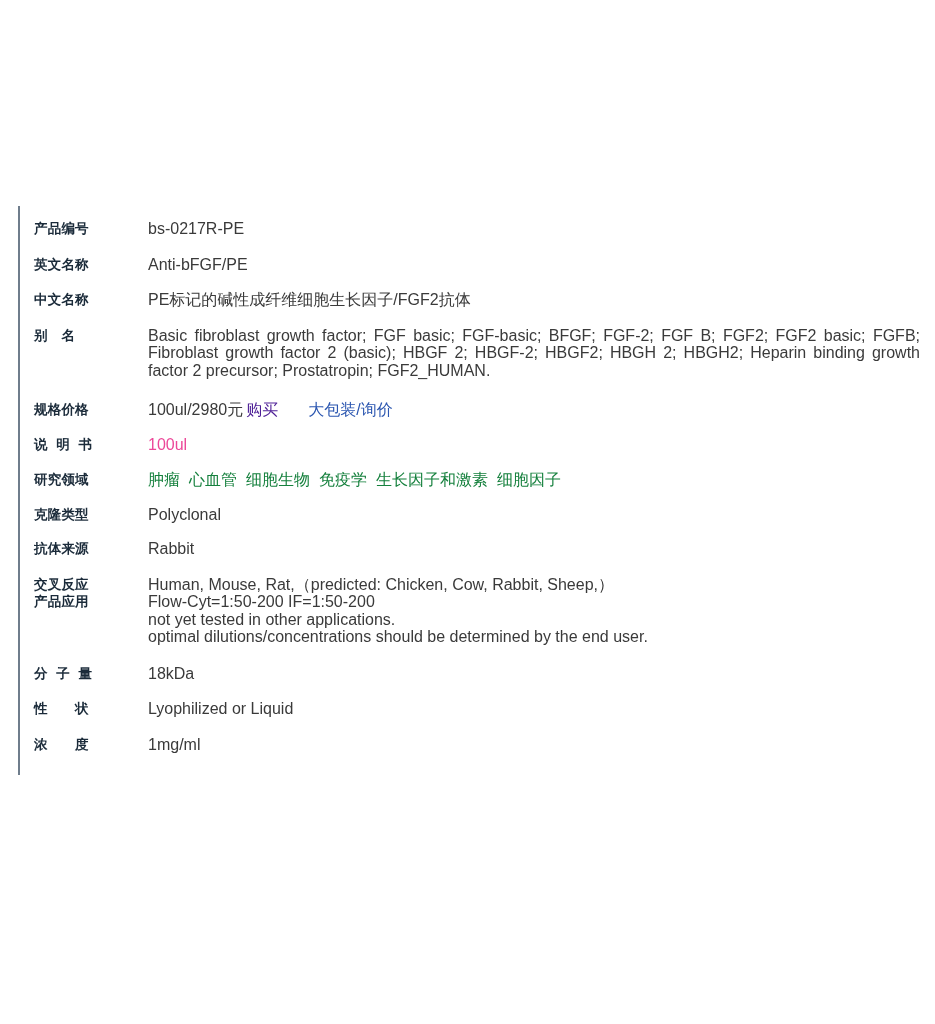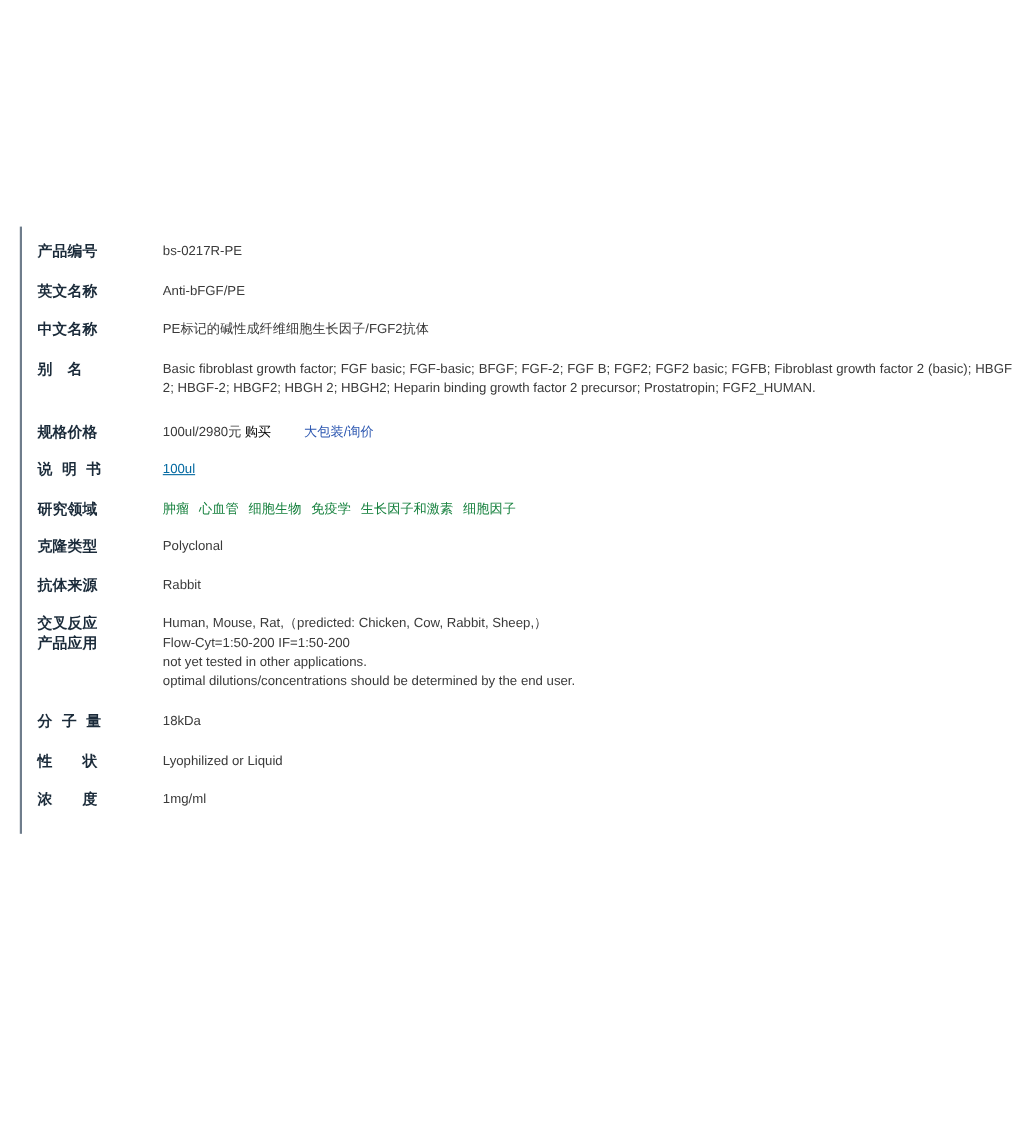--- a/index.html
+++ b/index.html
@@ -41,31 +41,30 @@
     box-sizing: border-box;
     font-size: 13.5px;
     font-weight: bold;
     color: #1b2b3a;
     line-height: 17px;
     letter-spacing: 0.2px;
     white-space: nowrap;
   }
   .value {
     flex: 1;
-    font-size: 12px;
+    font-size: 16px;
     color: #3a3a3a;
     line-height: 17.5px;
     padding-left: 16px;
   }
   .value .line {
     display: block;
   }
   .link-blue {
-    color: #0369a1;
-    text-decoration: underline;
+    color: #ec4899;
   }
   .tag-list {
     display: flex;
     flex-wrap: wrap;
     gap: 0;
   }
   .tag {
     color: #15803d;
     margin-right: 9px;
     text-align: right;
@@ -86,21 +85,21 @@
   .r-clone  { margin-top: 17px; }
   .r-cross  { margin-top: 18px; }
   .r-app    { }
   .r-mw     { margin-top: 19px; }
   .r-form   { margin-top: 18px; }
   .r-conc   { margin-top: 18px; padding-bottom: 22px; }
   .label.spaced1 {
     letter-spacing: 2.5px;
   }
   .buy {
-    color: #000000;
+    color: #4c1d95;
     margin-left: 3px;
   }
   .bulk {
     color: #2b56b0;
     margin-left: 30px;
   }
 </style>
 </head>
 <body>
 

